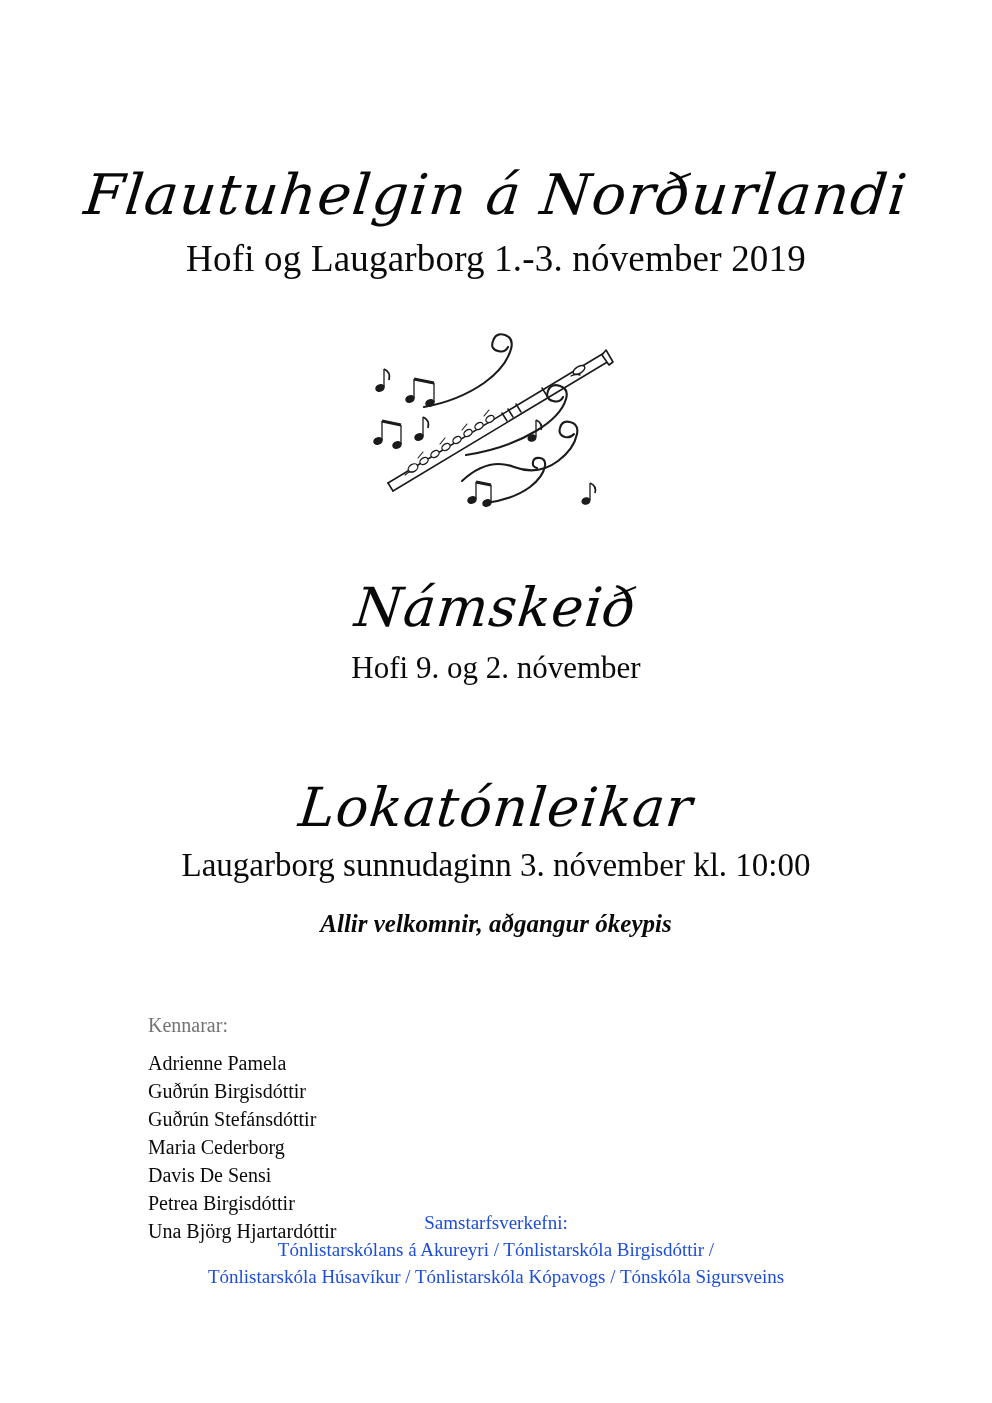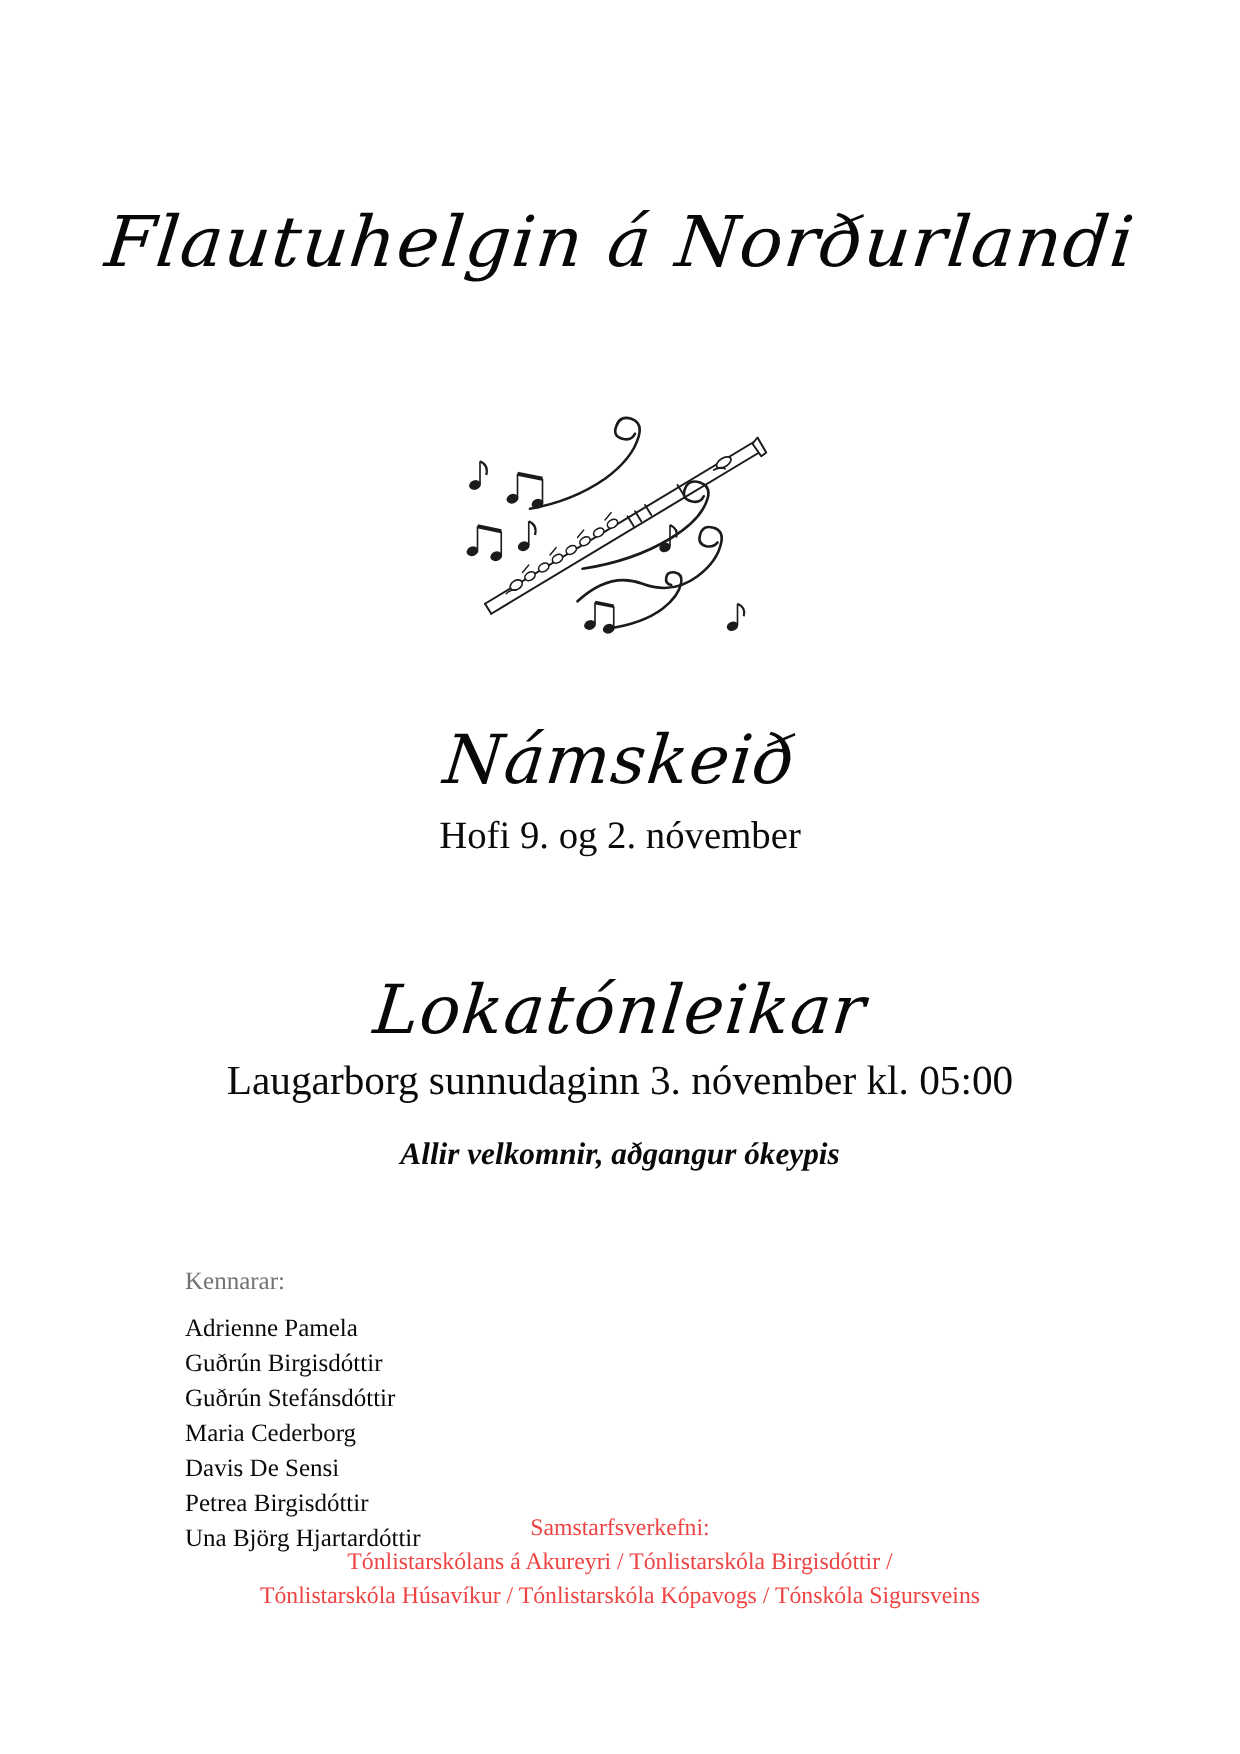--- a/index.html
+++ b/index.html
@@ -136,31 +136,32 @@
   #footer-block {
     position: absolute;
     left: 0;
     right: 0;
     top: 1210px;
     text-align: center;
   }
   .footer-line {
     font-size: 19px;
     line-height: 1.42;
-    color: #ef4444;
+    color: #1d4ed8;
     white-space: nowrap;
   }
 </style>
 </head>
 <body>
 
 <div class="poster">
 
   <h1 class="script" id="main-title">Flautuhelgin á Norðurlandi</h1>
 
+  <div class="serif-line" id="venue-dates">Hofi og Laugarborg 1.-3. nóvember 2019</div>
 
   <div id="flute-illustration">
     <svg viewBox="0 0 268 200" xmlns="http://www.w3.org/2000/svg">
       <g fill="none" stroke="#1b1b1b" stroke-linecap="round" stroke-linejoin="round">
 
         <g stroke-width="1.6">
           <line x1="22" y1="158" x2="238" y2="28"></line>
           <line x1="27" y1="166" x2="243" y2="36"></line>
 
           <path d="M22 158 L27 166"></path>
@@ -264,21 +265,21 @@
       </g>
     </svg>
   </div>
 
   <h2 class="script" id="subheading-namskeid">Námskeið</h2>
 
   <div class="serif-line" id="course-dates">Hofi 9. og 2. nóvember</div>
 
   <h2 class="script" id="subheading-lokatonleikar">Lokatónleikar</h2>
 
-  <div class="serif-line" id="concert-details">Laugarborg sunnudaginn 3. nóvember kl. 05:00</div>
+  <div class="serif-line" id="concert-details">Laugarborg sunnudaginn 3. nóvember kl. 10:00</div>
 
   <div class="serif-line" id="admission-note">Allir velkomnir, aðgangur ókeypis</div>
 
   <div id="teachers-block">
     <div id="teachers-heading">Kennarar:</div>
     <div class="teacher-name">Adrienne Pamela</div>
     <div class="teacher-name">Guðrún Birgisdóttir</div>
     <div class="teacher-name">Guðrún Stefánsdóttir</div>
     <div class="teacher-name">Maria Cederborg</div>
     <div class="teacher-name">Davis De Sensi</div>

